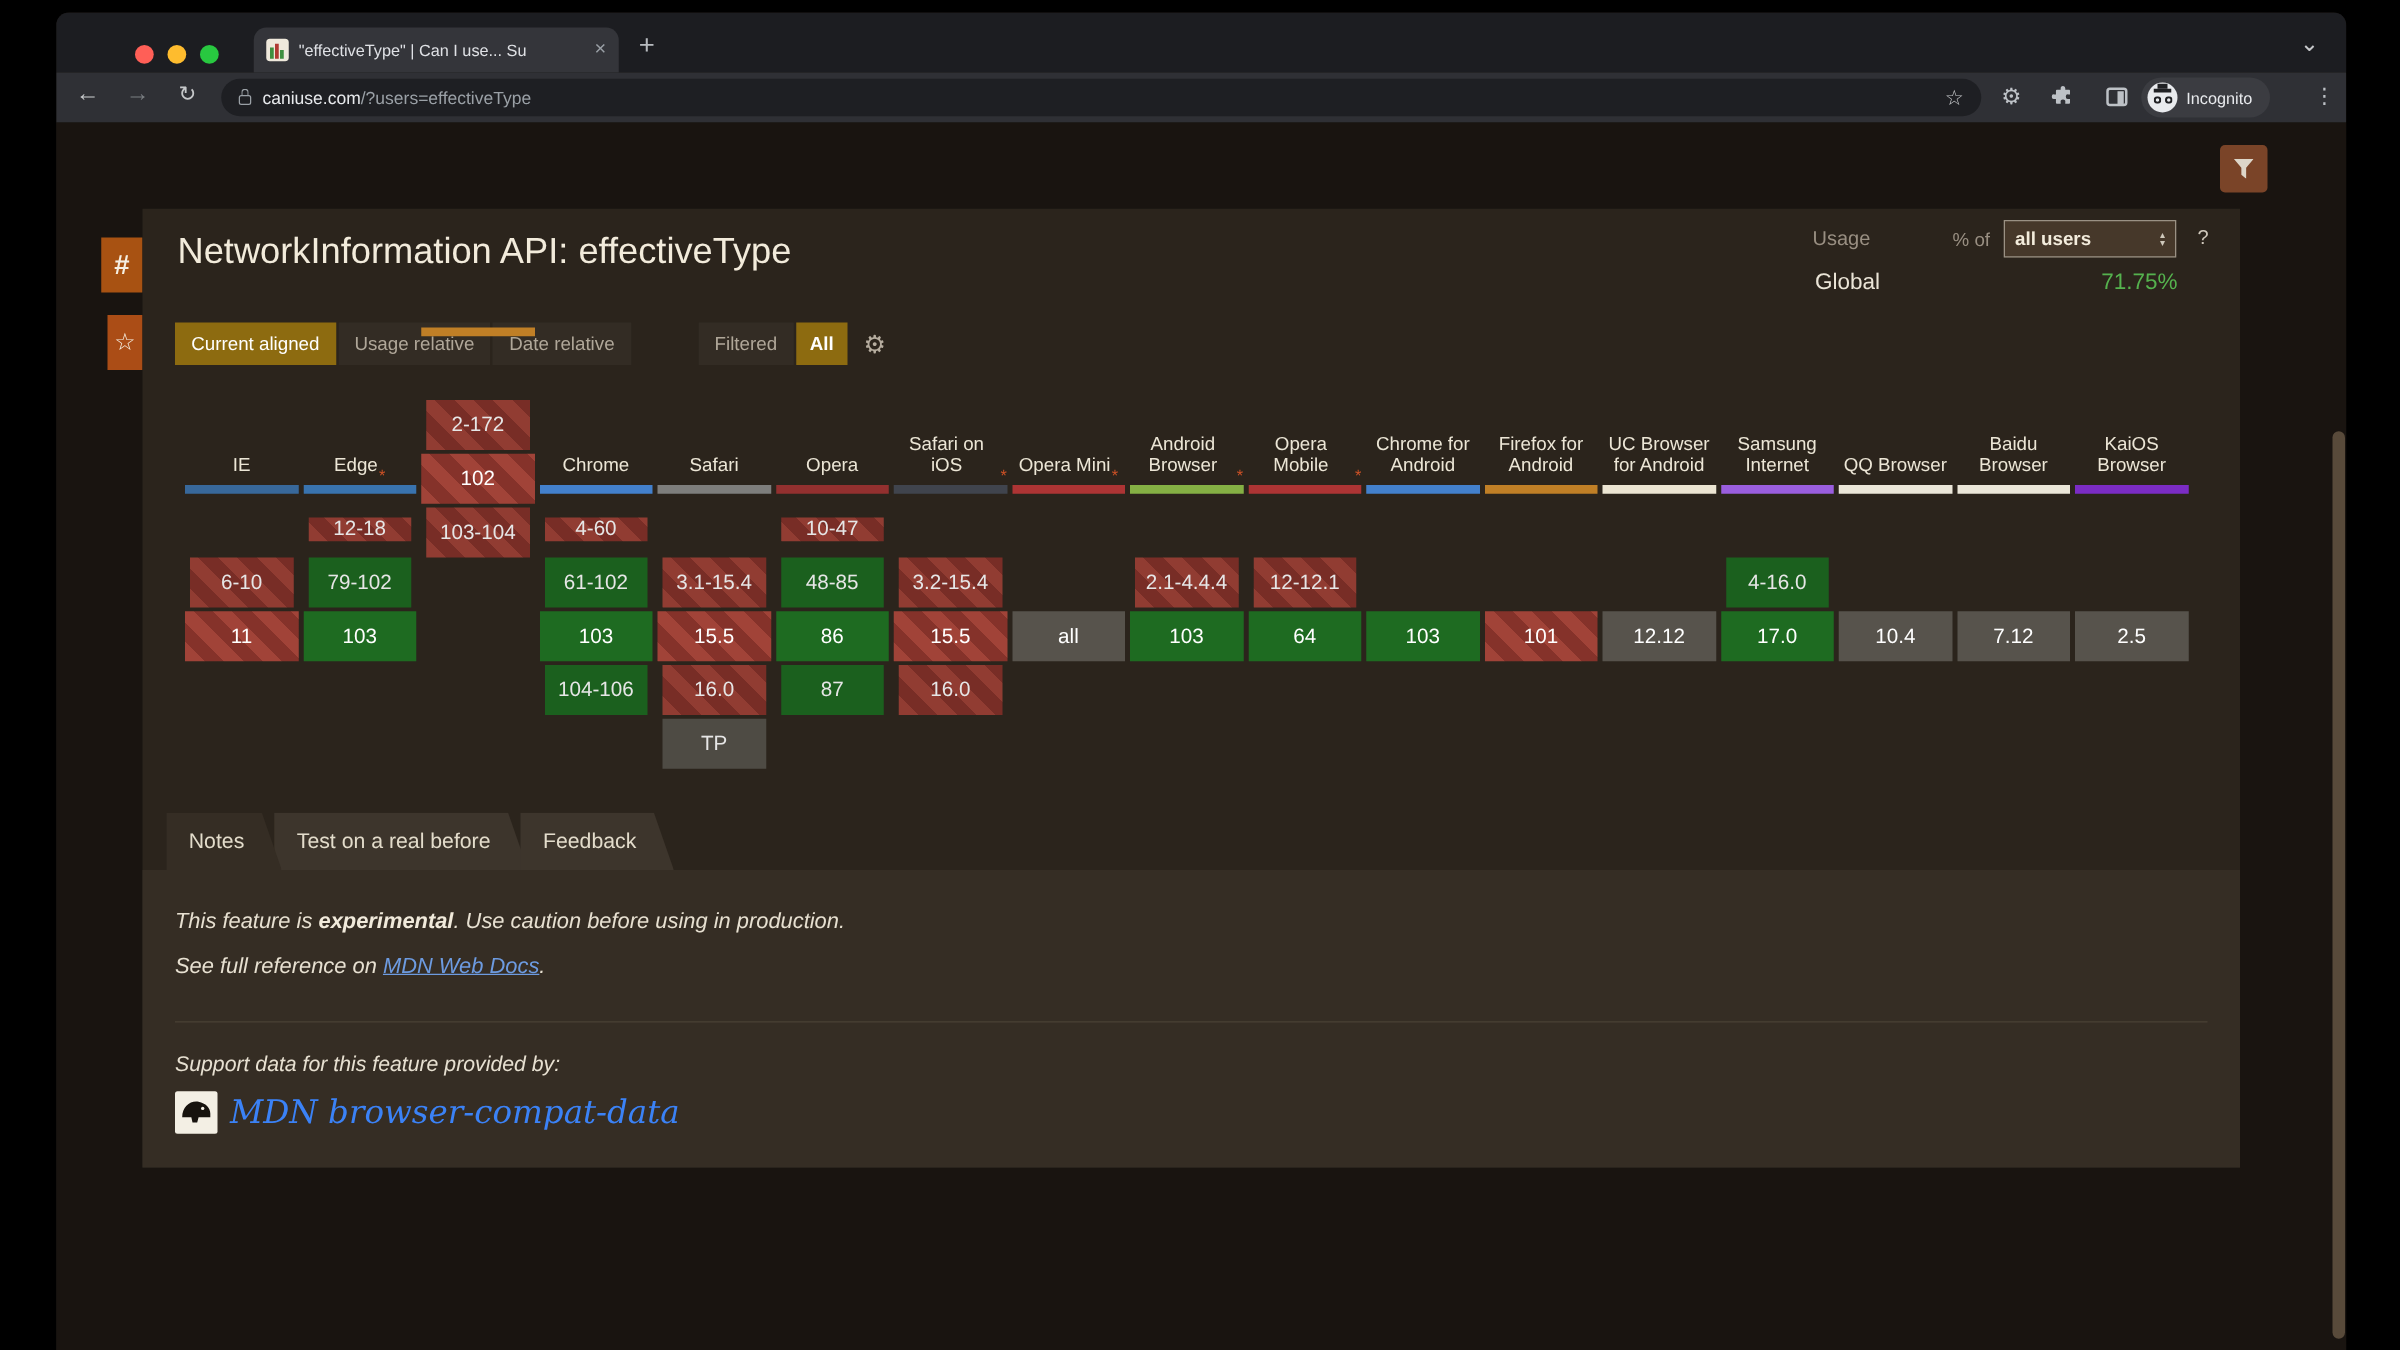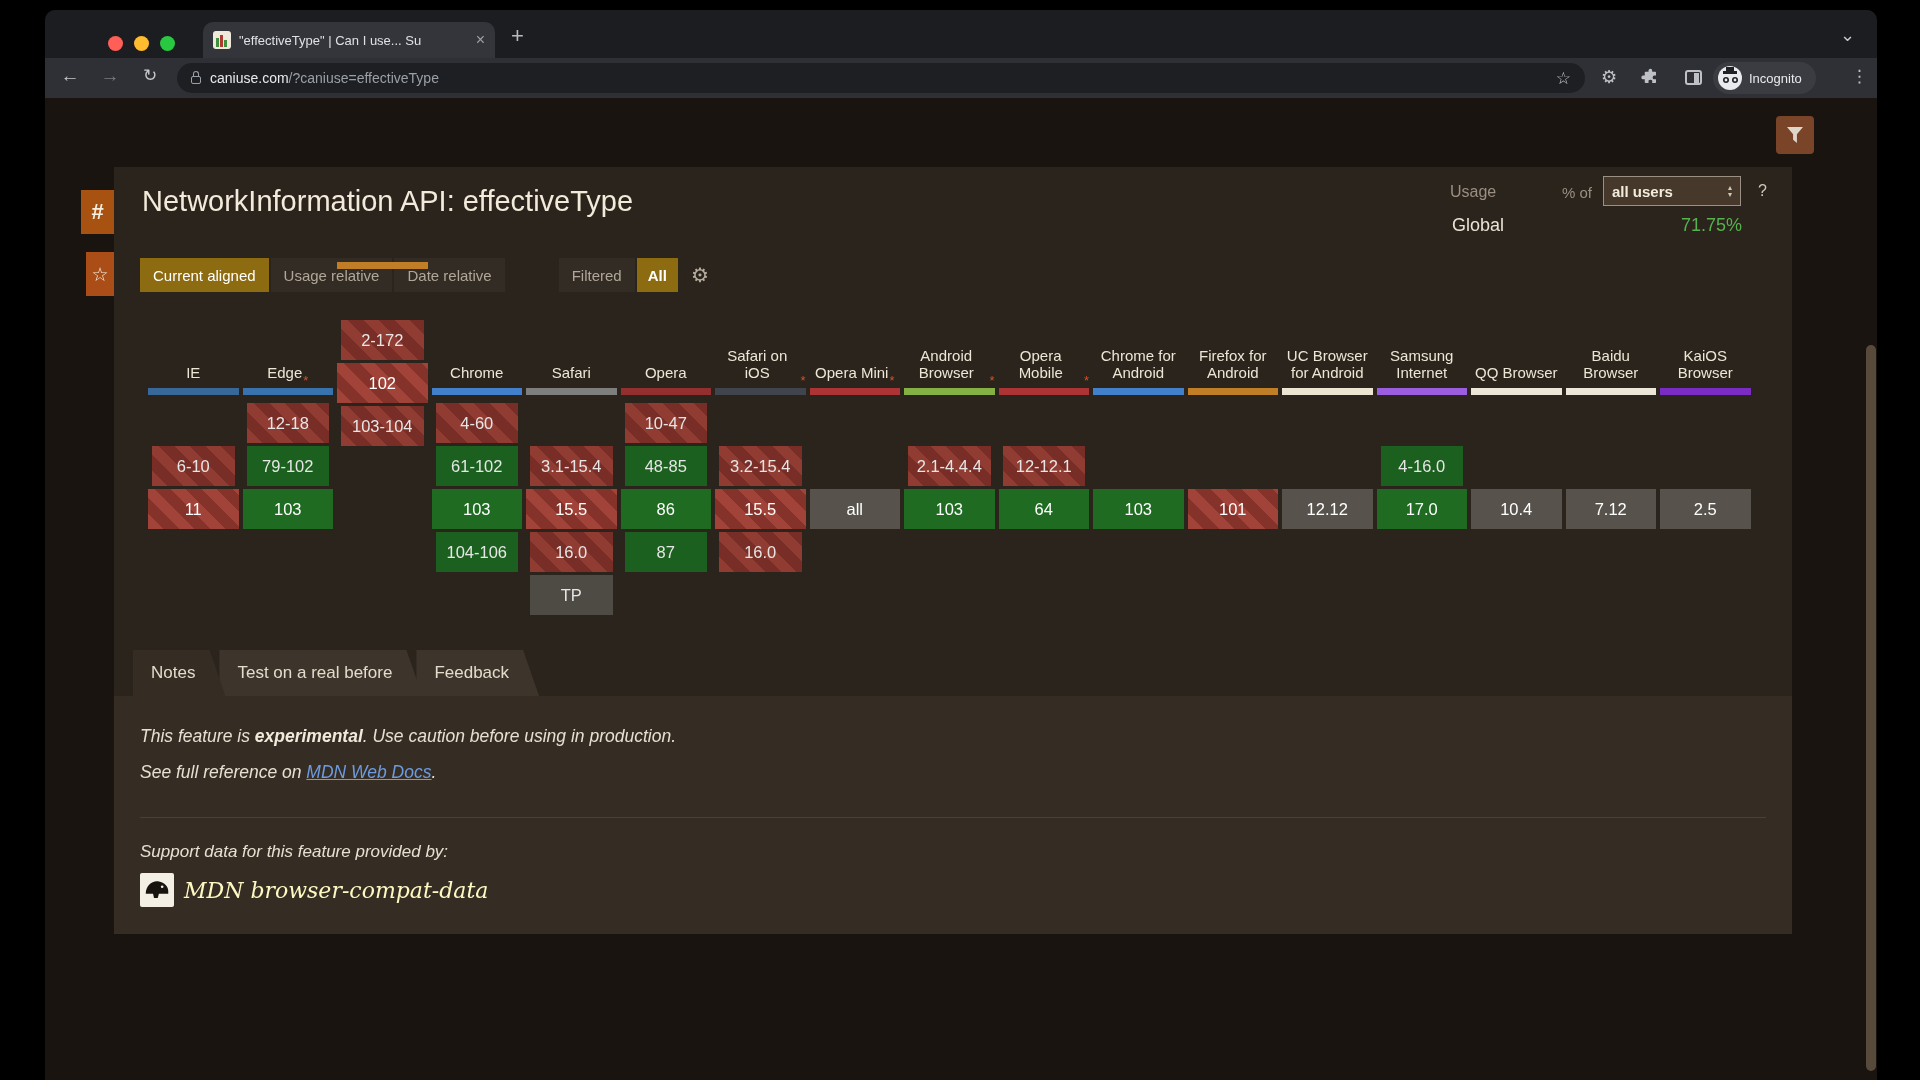--- a/index.html
+++ b/index.html
@@ -96,21 +96,21 @@
   .ctl-gear { display:flex; align-items:center; margin-left:13px; font-size:20px; color:#b6ad9f; }
 
   
   .support-table { position:absolute; left:34px; top:95px; display:flex; gap:4px; }
   .bcol { width:90.5px; display:flex; flex-direction:column; }
   .bname { height:126px; display:flex; align-items:flex-end; justify-content:center; text-align:center;
            font-size:15px; line-height:17px; color:#ece6d6; padding-bottom:7px; position:relative; }
   .bname .ast { color:#cf5226; font-size:13px; vertical-align:super; line-height:0; margin-left:1px; }
   .strip { height:7px; width:100%; }
   .slot { height:40px; margin-bottom:3px; display:flex; }
-  .slot.first { margin-top:8px; }
+  .slot.first { margin-top:8px;align-items:center; }
   .cell { flex:1; display:flex; align-items:center; justify-content:center;
           font-size:16.5px; color:#fff; }
   .slot.dim .cell { margin:0 4px; filter:brightness(.9); }
   .cell.s-y { background:#1e6b21; }
   .cell.s-n { background:repeating-linear-gradient(45deg,#a14338 0 11px,#85322a 11px 22px); }
   .cell.s-u { background:#57534c; }
 
   
   .sect-tabs { position:absolute; left:19px; top:483px; height:46px; display:flex; }
   .stab { display:flex; align-items:center; padding:0 30px 0 18px; font-size:17px; color:#e3dccb;
@@ -120,21 +120,21 @@
   .notes-sect { position:absolute; left:0; top:529px; width:100%; height:238px; background:#352d24;font-style:italic; }
   .nline { position:absolute; left:26px; font-size:17.5px; color:#e7e0d1; }
   .nline b { color:#f1eadb; }
   .nline .nlink { color:#6d9be0; text-decoration:underline; }
   .nl1 { top:30px; } .nl2 { top:66px; }
   .ndivider { position:absolute; left:26px; right:26px; top:121px; border-top:1px solid #4a4135; }
   .nsupport { position:absolute; left:26px; top:146px; font-size:17px; color:#e7e0d1; }
   .nprovider { position:absolute; left:26px; top:176px; height:36px; display:flex; align-items:center; gap:10px; }
   .mdn-logo { width:34px; height:34px; background:#f3efe4; border-radius:2px; display:flex;
               align-items:center; justify-content:center; }
-  .provider-name { font-family:"DejaVu Serif", serif; font-size:22px; color:#fef9c3; }
+  .provider-name { font-family:"DejaVu Serif", serif; font-size:26px; color:#3b82f6; }
 </style>
 </head>
 <body>
 
 <div class="screen">
   <div class="window">
 
     <div class="tabstrip">
       <div class="traffic t-red"></div>
       <div class="traffic t-yellow"></div>
@@ -151,21 +151,21 @@
       <div class="newtab">+</div>
       <div class="tab-chevron">⌄</div>
     </div>
 
     <div class="toolbar">
       <div class="navic nav-back">←</div>
       <div class="navic nav-fwd">→</div>
       <div class="navic nav-reload">↻</div>
       <div class="omnibox">
         <span class="lock"></span>
-        <span class="url"><span class="domain">caniuse.com</span><span class="path">/?caniuse=effectiveType</span></span>
+        <span class="url"><span class="domain">caniuse.com</span><span class="path">/?users=effectiveType</span></span>
         <span class="omni-star">☆</span>
       </div>
       <span class="ext-ic ic-gear">⚙</span>
       <svg class="ext-ic ic-puzzle" width="18" height="18" viewBox="0 0 24 24" fill="#bdc1c6">
           <path d="M10 3a2.5 2.5 0 0 1 4.95.5V5H19a1 1 0 0 1 1 1v4.05h-1.5a2.5 2.5 0 1 0 0 4.9H20V19a1 1 0 0 1-1 1h-4.05v-1.5a2.5 2.5 0 1 0-4.9 0V20H6a1 1 0 0 1-1-1v-4.05H3.5a2.5 2.5 0 1 1 0-4.9H5V6a1 1 0 0 1 1-1h4.05V3z"></path>
         </svg>
       <span class="ext-ic ic-panel"></span>
       <div class="incog">
         <span class="incog-ic">
             <span class="hat"></span>

